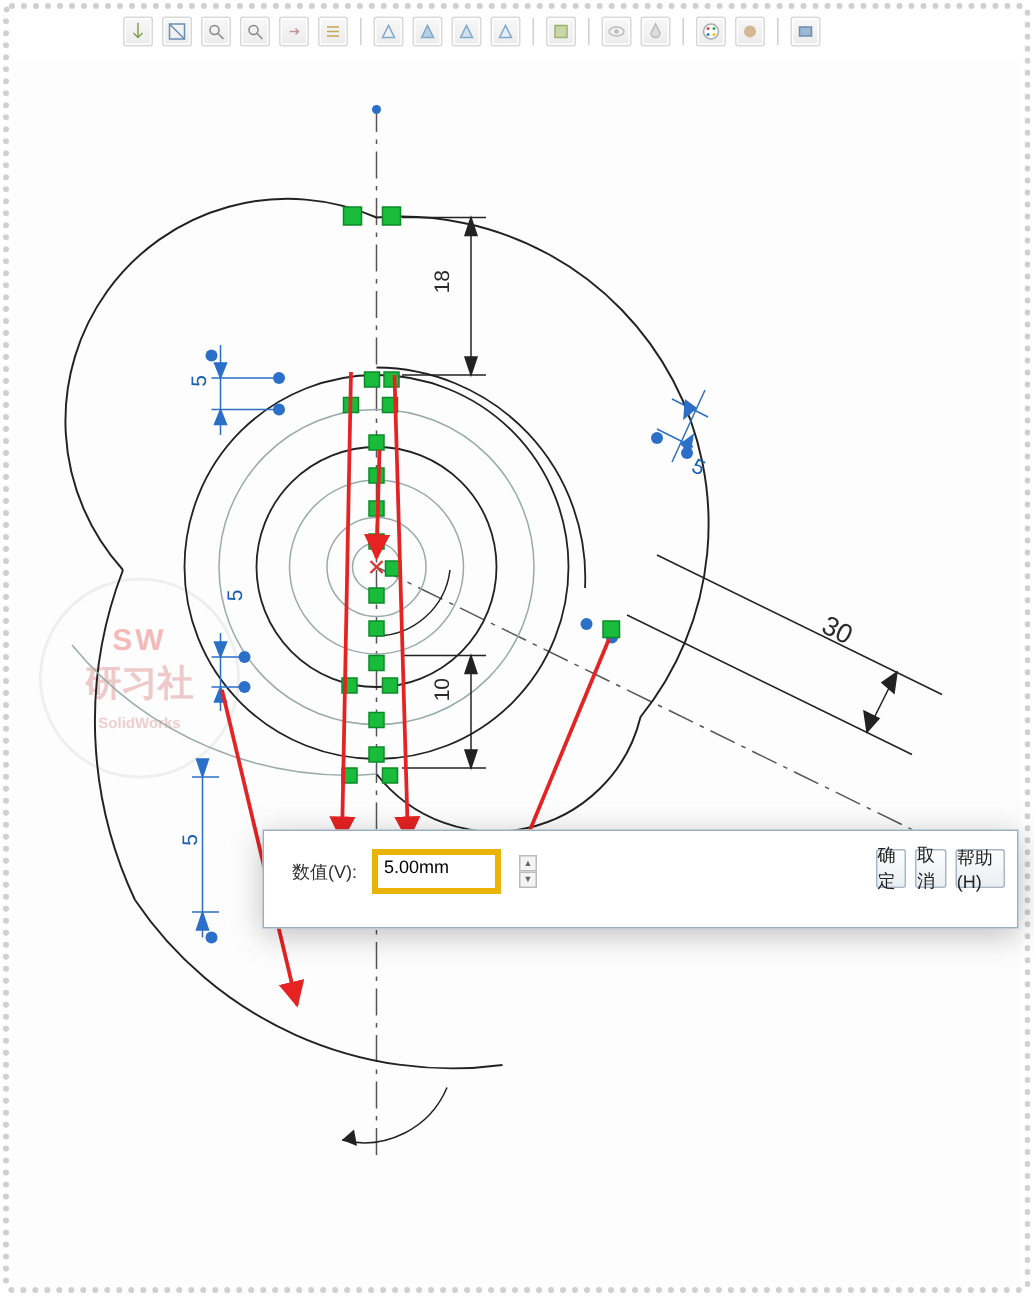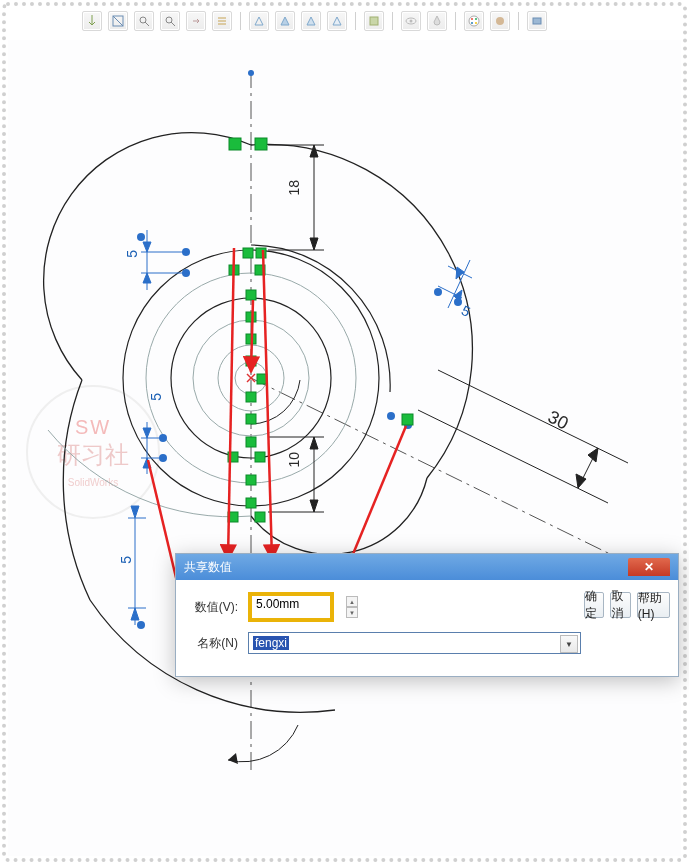--- a/index.html
+++ b/index.html
@@ -9,34 +9,34 @@
   .tb-sep{width:1px;height:18px;background:#d0d0d0;margin:0 2px}
   .canvas{position:absolute;top:40px;left:8px;right:8px;bottom:8px;background:#fdfdfe}
   
   .dim{position:absolute;font-size:14px;color:#2a2a2a;user-select:none}
   .dim.v{writing-mode:vertical-rl;transform:rotate(180deg)}
   .dim.blue{color:#1a5fb4}
   
   .dlg{position:absolute;left:175px;top:553px;width:502px;background:#fff;border:1px solid #9aaec2;box-shadow:0 4px 20px rgba(0,0,0,.25)}
   .dlg-title{height:26px;background:linear-gradient(#6fa9e4,#4b8dd9);display:flex;align-items:center;justify-content:space-between;color:#fff;padding:0 8px}
   .dlg-close{width:42px;height:18px;background:linear-gradient(#e1694d,#c53925);color:#fff;display:flex;align-items:center;justify-content:center;border-radius:2px 2px 0 0;font-weight:bold}
-  .dlg-body{display:flex;padding:12px 8px 12px 14px;gap:3px}
+  .dlg-body{display:flex;padding:12px 8px 12px 14px;gap:20px}
   .dlg-form{flex:1}
   .row{display:flex;align-items:center;gap:10px;margin-bottom:10px}
   .lbl{width:48px;text-align:right;color:#333}
   .numbox{width:70px;height:20px;border:4px solid #eab308;padding:1px 4px;background:#fff;display:flex;}
   .spin{width:12px;height:22px;display:flex;flex-direction:column;margin-left:2px}
   .spin div{flex:1;border:1px solid #bbb;background:#f4f4f4;font-size:6px;display:flex;align-items:center;justify-content:center;color:#666}
   .namebox{flex:1;height:20px;border:1px solid #5a7fad;background:#fff;display:flex;align-items:center;padding:0 4px;position:relative}
   .namebox .sel{background:#2954b0;color:#fff;padding:0 2px}
   .namebox .dd{position:absolute;right:2px;top:2px;width:16px;height:16px;border:1px solid #bbb;background:linear-gradient(#f9f9f9,#e9e9e9);font-size:8px;color:#444;display:flex;align-items:center;justify-content:center}
   .btns{width:86px;display:flex;gap:6px}
   .btn{height:24px;border:1px solid #a8b6c3;background:linear-gradient(#fdfdfd,#e9eef2);border-radius:2px;display:flex;align-items:center;justify-content:center;color:#222}
   
-  .wm{position:absolute;left:18px;top:345px;width:130px;height:130px;border:2px solid #efefef;border-radius:50%;color:#f4d2d2;display:flex;flex-direction:column;align-items:center;justify-content:center;font-weight:normal}
+  .wm{position:absolute;left:18px;top:345px;width:130px;height:130px;border:2px solid #efefef;border-radius:50%;color:#f4d2d2;display:flex;flex-direction:column;align-items:center;justify-content:center;font-weight:bold}
   .wm .l1{color:#f4baba;font-size:20px;letter-spacing:2px}
   .wm .l2{color:#eec9c9;font-size:24px}
   .wm .l3{color:#f0cece;font-size:10px;margin-top:6px}
 </style>
 </head>
 <body>
 
 <div class="stamp-border"></div>
 
 <div class="toolbar">
@@ -273,43 +273,32 @@
   <span class="dim v blue" style="left:116px;top:210px">5</span>
   <span class="dim v blue" style="left:140px;top:353px">5</span>
   <span class="dim v blue" style="left:110px;top:516px">5</span>
   <span class="dim blue" style="left:454px;top:263px;transform:rotate(26deg)">5</span>
   <span class="dim v" style="left:278px;top:412px">10</span>
   <span class="dim" style="left:540px;top:370px;font-size:18px;transform:rotate(27deg)">30</span>
 
 </div>
 
 <div class="dlg">
-  <div class="dlg-title">
-    <span>共享数值</span>
-    <div class="dlg-close">✕</div>
-  </div>
   <div class="dlg-body">
     <div class="dlg-form">
       <div class="row">
         <span class="lbl">数值(V):</span>
         <span class="numbox">
             <span>5.00mm</span>
           </span>
         <div class="spin">
             <div>▲</div>
             <div>▼</div>
           </div>
       </div>
-      <div class="row">
-        <span class="lbl">名称(N)</span>
-        <div class="namebox">
-          <span class="sel">fengxi</span>
-          <div class="dd">▼</div>
-        </div>
-      </div>
     </div>
     <div class="btns">
       <div class="btn">确定</div>
       <div class="btn">取消</div>
       <div class="btn">帮助(H)</div>
     </div>
   </div>
 </div>
 
 </body></html>

